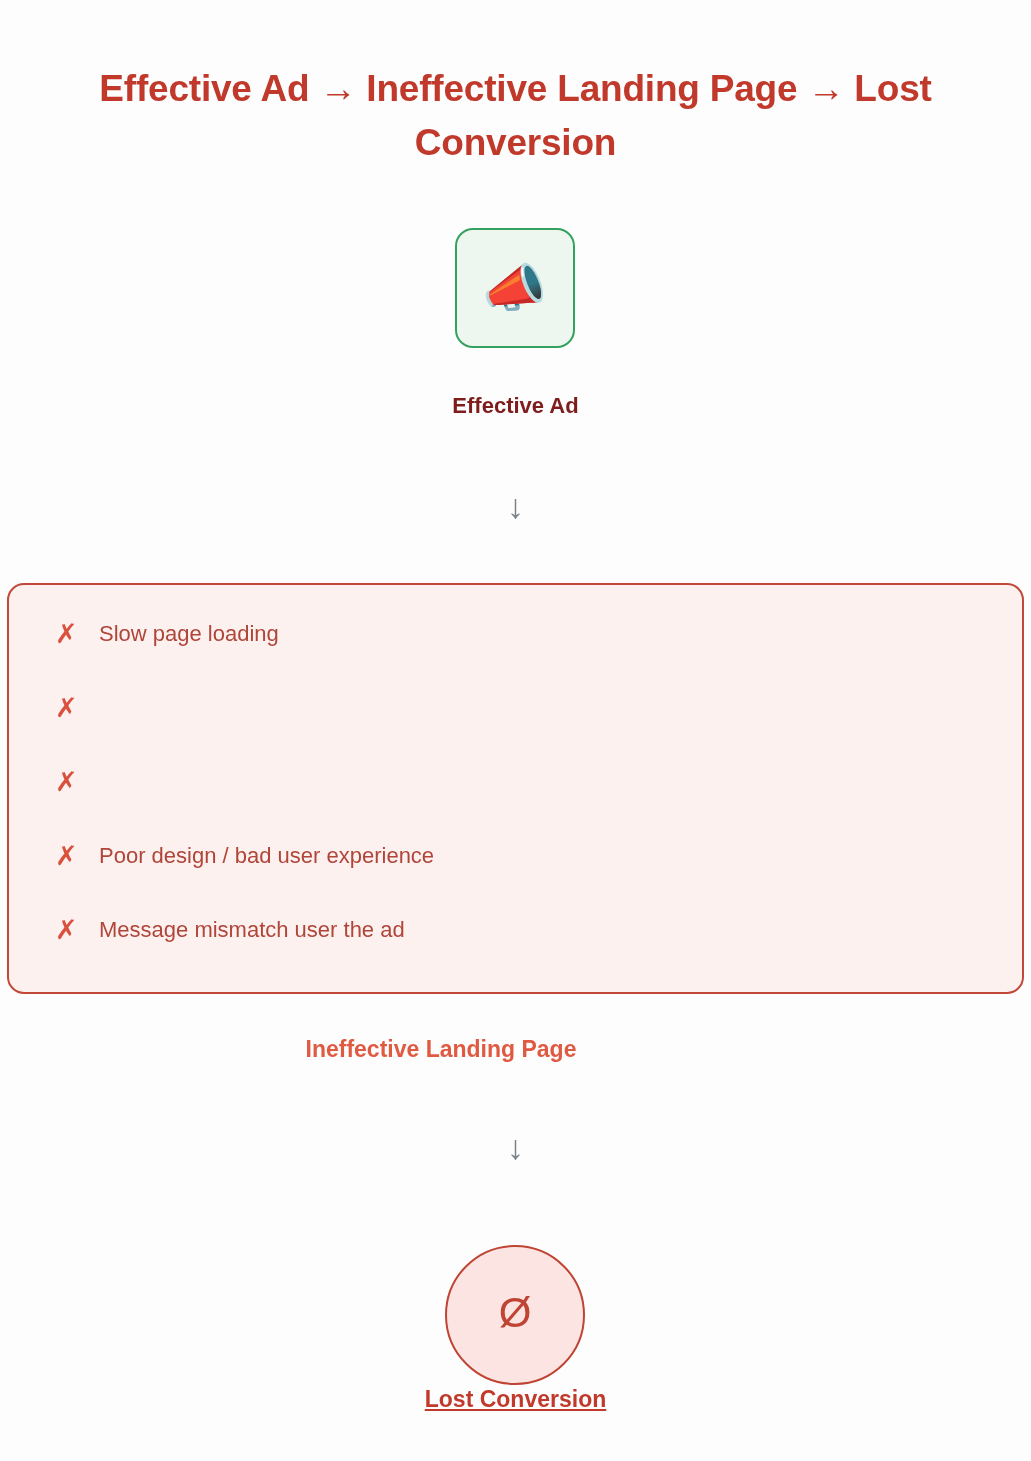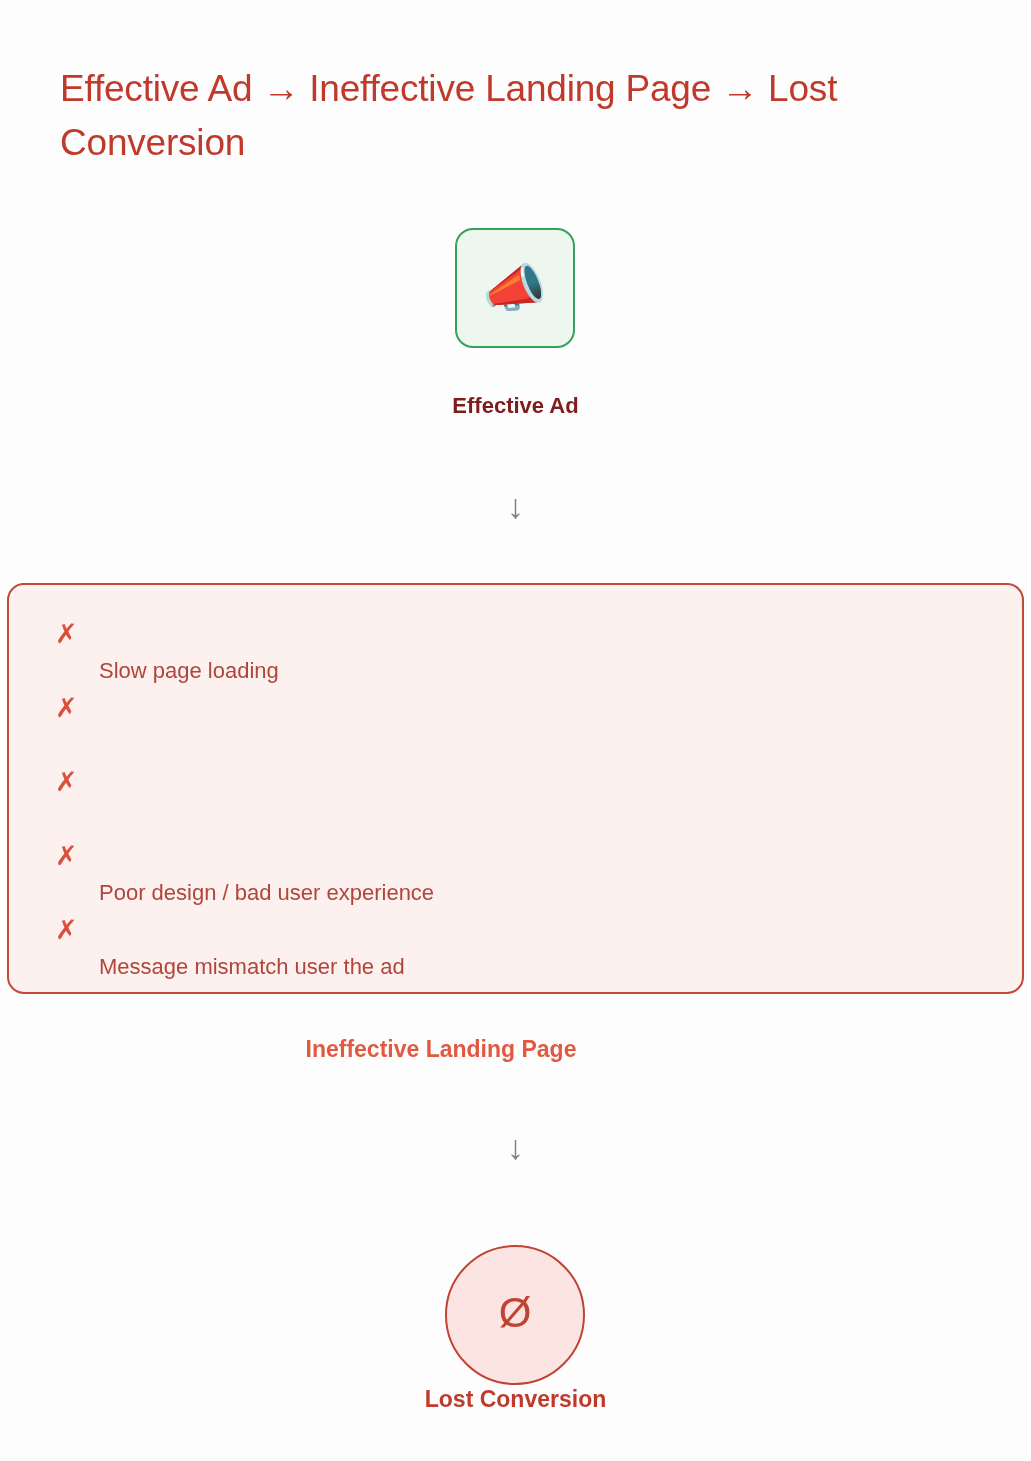--- a/index.html
+++ b/index.html
@@ -20,23 +20,24 @@
     background: #fdfdfd;
     overflow: hidden;
   }
 
   
   .title {
     position: absolute;
     top: 62px;
     left: 60px;
     width: 911px;
+    text-align: center;
     font-size: 37px;
     line-height: 54px;
-    font-weight: 400;
+    font-weight: 700;
     letter-spacing: -0.2px;
     color: #c0392b;
   }
 
   
   .icon-tile {
     position: absolute;
     top: 228px;
     left: 455px;
     width: 120px;
@@ -109,21 +110,20 @@
     color: #d9503c;
     text-align: left;
   }
 
   .issue-text {
     font-size: 22px;
     line-height: 30px;
     color: #b0453a;
     font-weight: 400;
     padding-left: 12px;
-    margin-top: 37px;
   }
 
   .stage-label-light {
     position: absolute;
     top: 1036px;
     left: 0;
     width: 882px;
     text-align: center;
     font-size: 23px;
     font-weight: 700;
@@ -155,20 +155,21 @@
 
   .stage-label-final {
     position: absolute;
     top: 1386px;
     left: 0;
     width: 1031px;
     text-align: center;
     font-size: 23px;
     font-weight: 700;
     color: #c0392b;
+    text-decoration: underline;
   }
 </style>
 </head>
 <body>
 
 <div class="page">
 
   <h1 class="title">Effective Ad → Ineffective Landing Page → Lost Conversion</h1>
 
   <div class="icon-tile">

